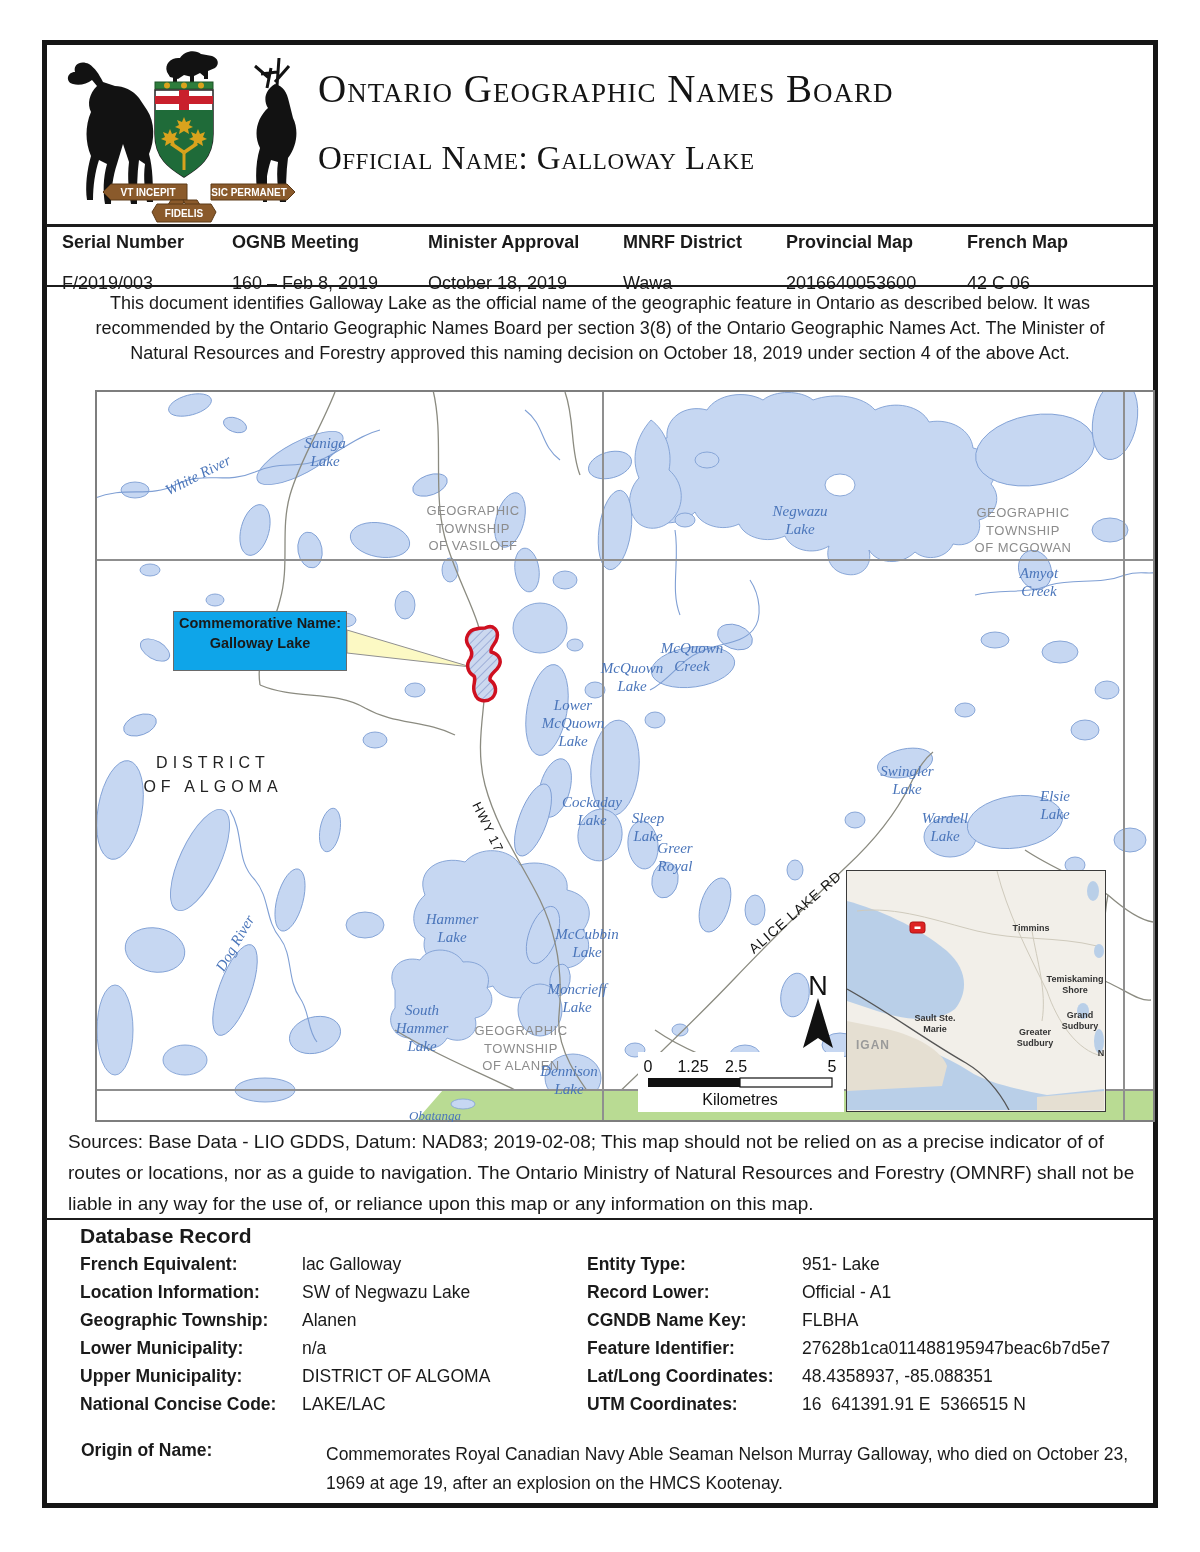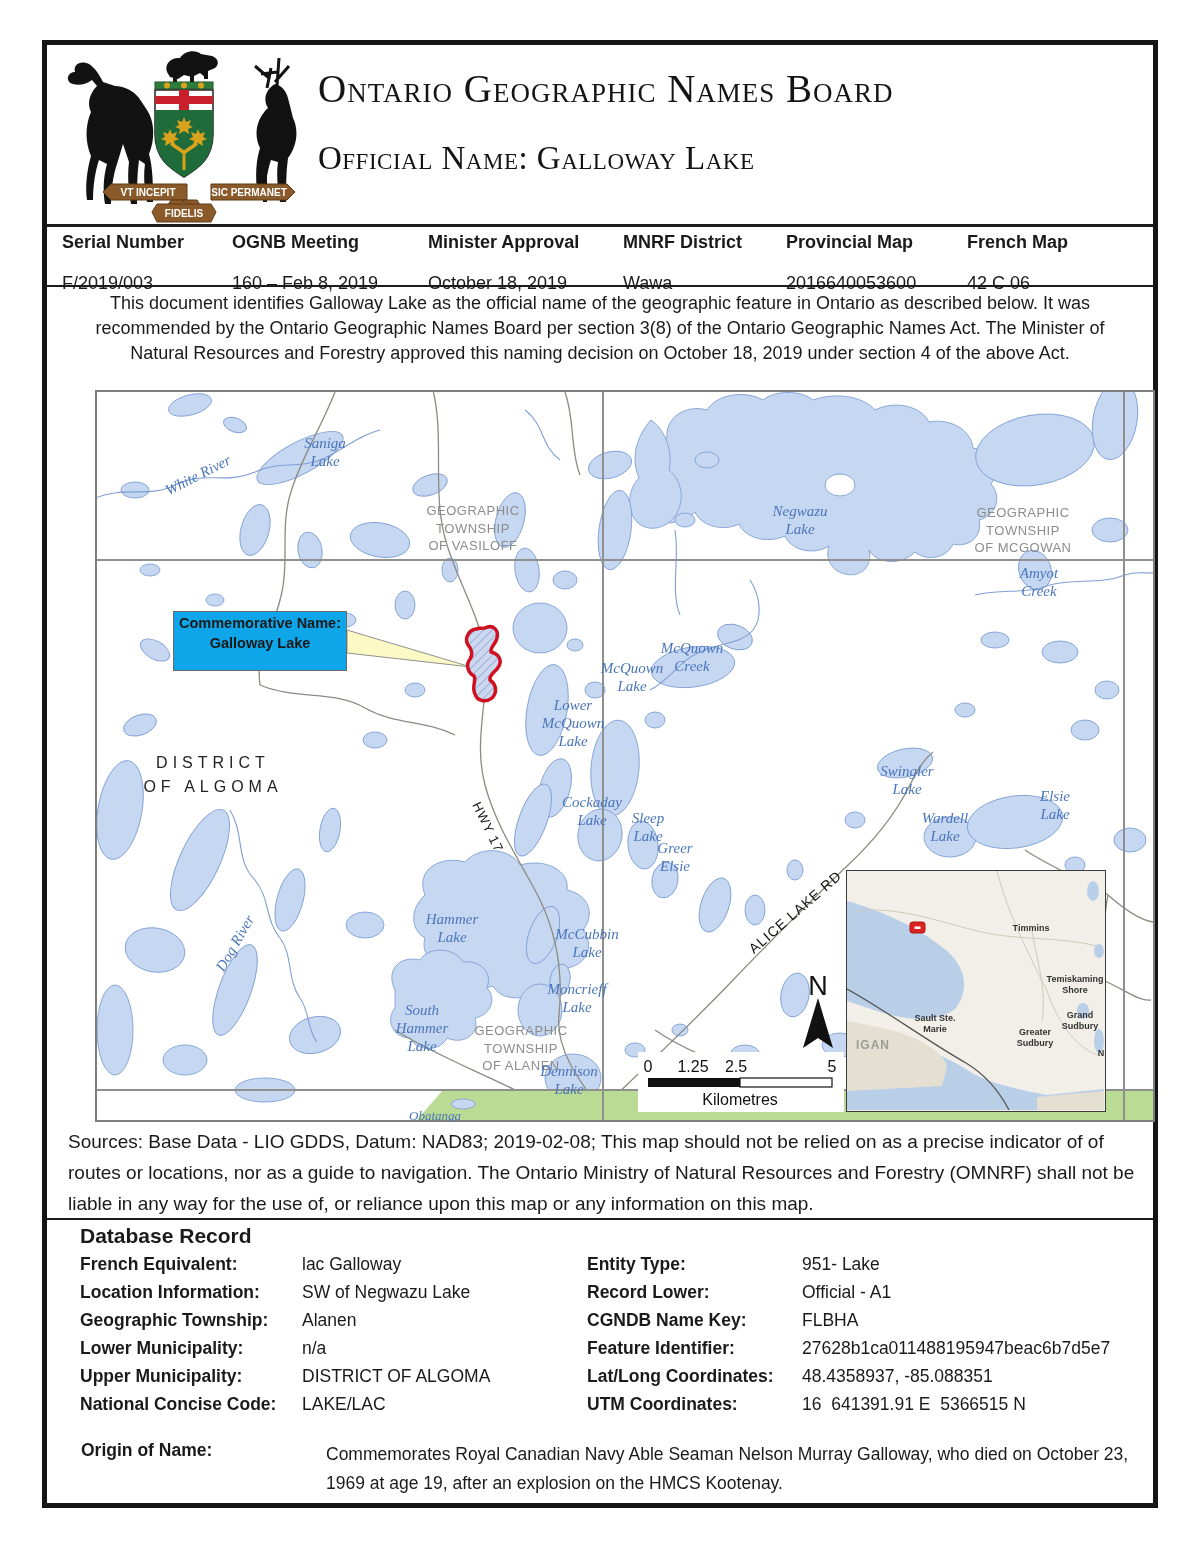--- a/index.html
+++ b/index.html
@@ -326,21 +326,21 @@
         <span class="map-label ml-water" style="left: 960px; top: 415px; transform: translate(-50%, -50%) rotate(0deg);">Elsie
 Lake</span>
         <span class="map-label ml-road" style="left: 393px; top: 437px; transform: translate(-50%, -50%) rotate(64deg);">HWY 17</span>
         <span class="map-label ml-water" style="left: 497px; top: 421px; transform: translate(-50%, -50%) rotate(0deg);">Cockaday
 Lake</span>
         <span class="map-label ml-water" style="left: 553px; top: 437px; transform: translate(-50%, -50%) rotate(0deg);">Sleep
 Lake</span>
         <span class="map-label ml-water" style="left: 850px; top: 437px; transform: translate(-50%, -50%) rotate(0deg);">Wardell
 Lake</span>
         <span class="map-label ml-water" style="left: 580px; top: 467px; transform: translate(-50%, -50%) rotate(0deg);">Greer
-Elsie</span>
+Royal</span>
         <span class="map-label ml-road" style="left: 700px; top: 522px; transform: translate(-50%, -50%) rotate(-41deg); font-size: 14px;">ALICE LAKE RD</span>
         <span class="map-label ml-water" style="left: 140px; top: 553px; transform: translate(-50%, -50%) rotate(-60deg);">Dog River</span>
         <span class="map-label ml-water" style="left: 357px; top: 538px; transform: translate(-50%, -50%) rotate(0deg);">Hammer
 Lake</span>
         <span class="map-label ml-water" style="left: 492px; top: 553px; transform: translate(-50%, -50%) rotate(0deg);">McCubbin
 Lake</span>
         <span class="map-label ml-water" style="left: 482px; top: 608px; transform: translate(-50%, -50%) rotate(0deg);">Moncrieff
 Lake</span>
         <span class="map-label ml-water" style="left: 327px; top: 638px; transform: translate(-50%, -50%) rotate(0deg);">South
 Hammer

